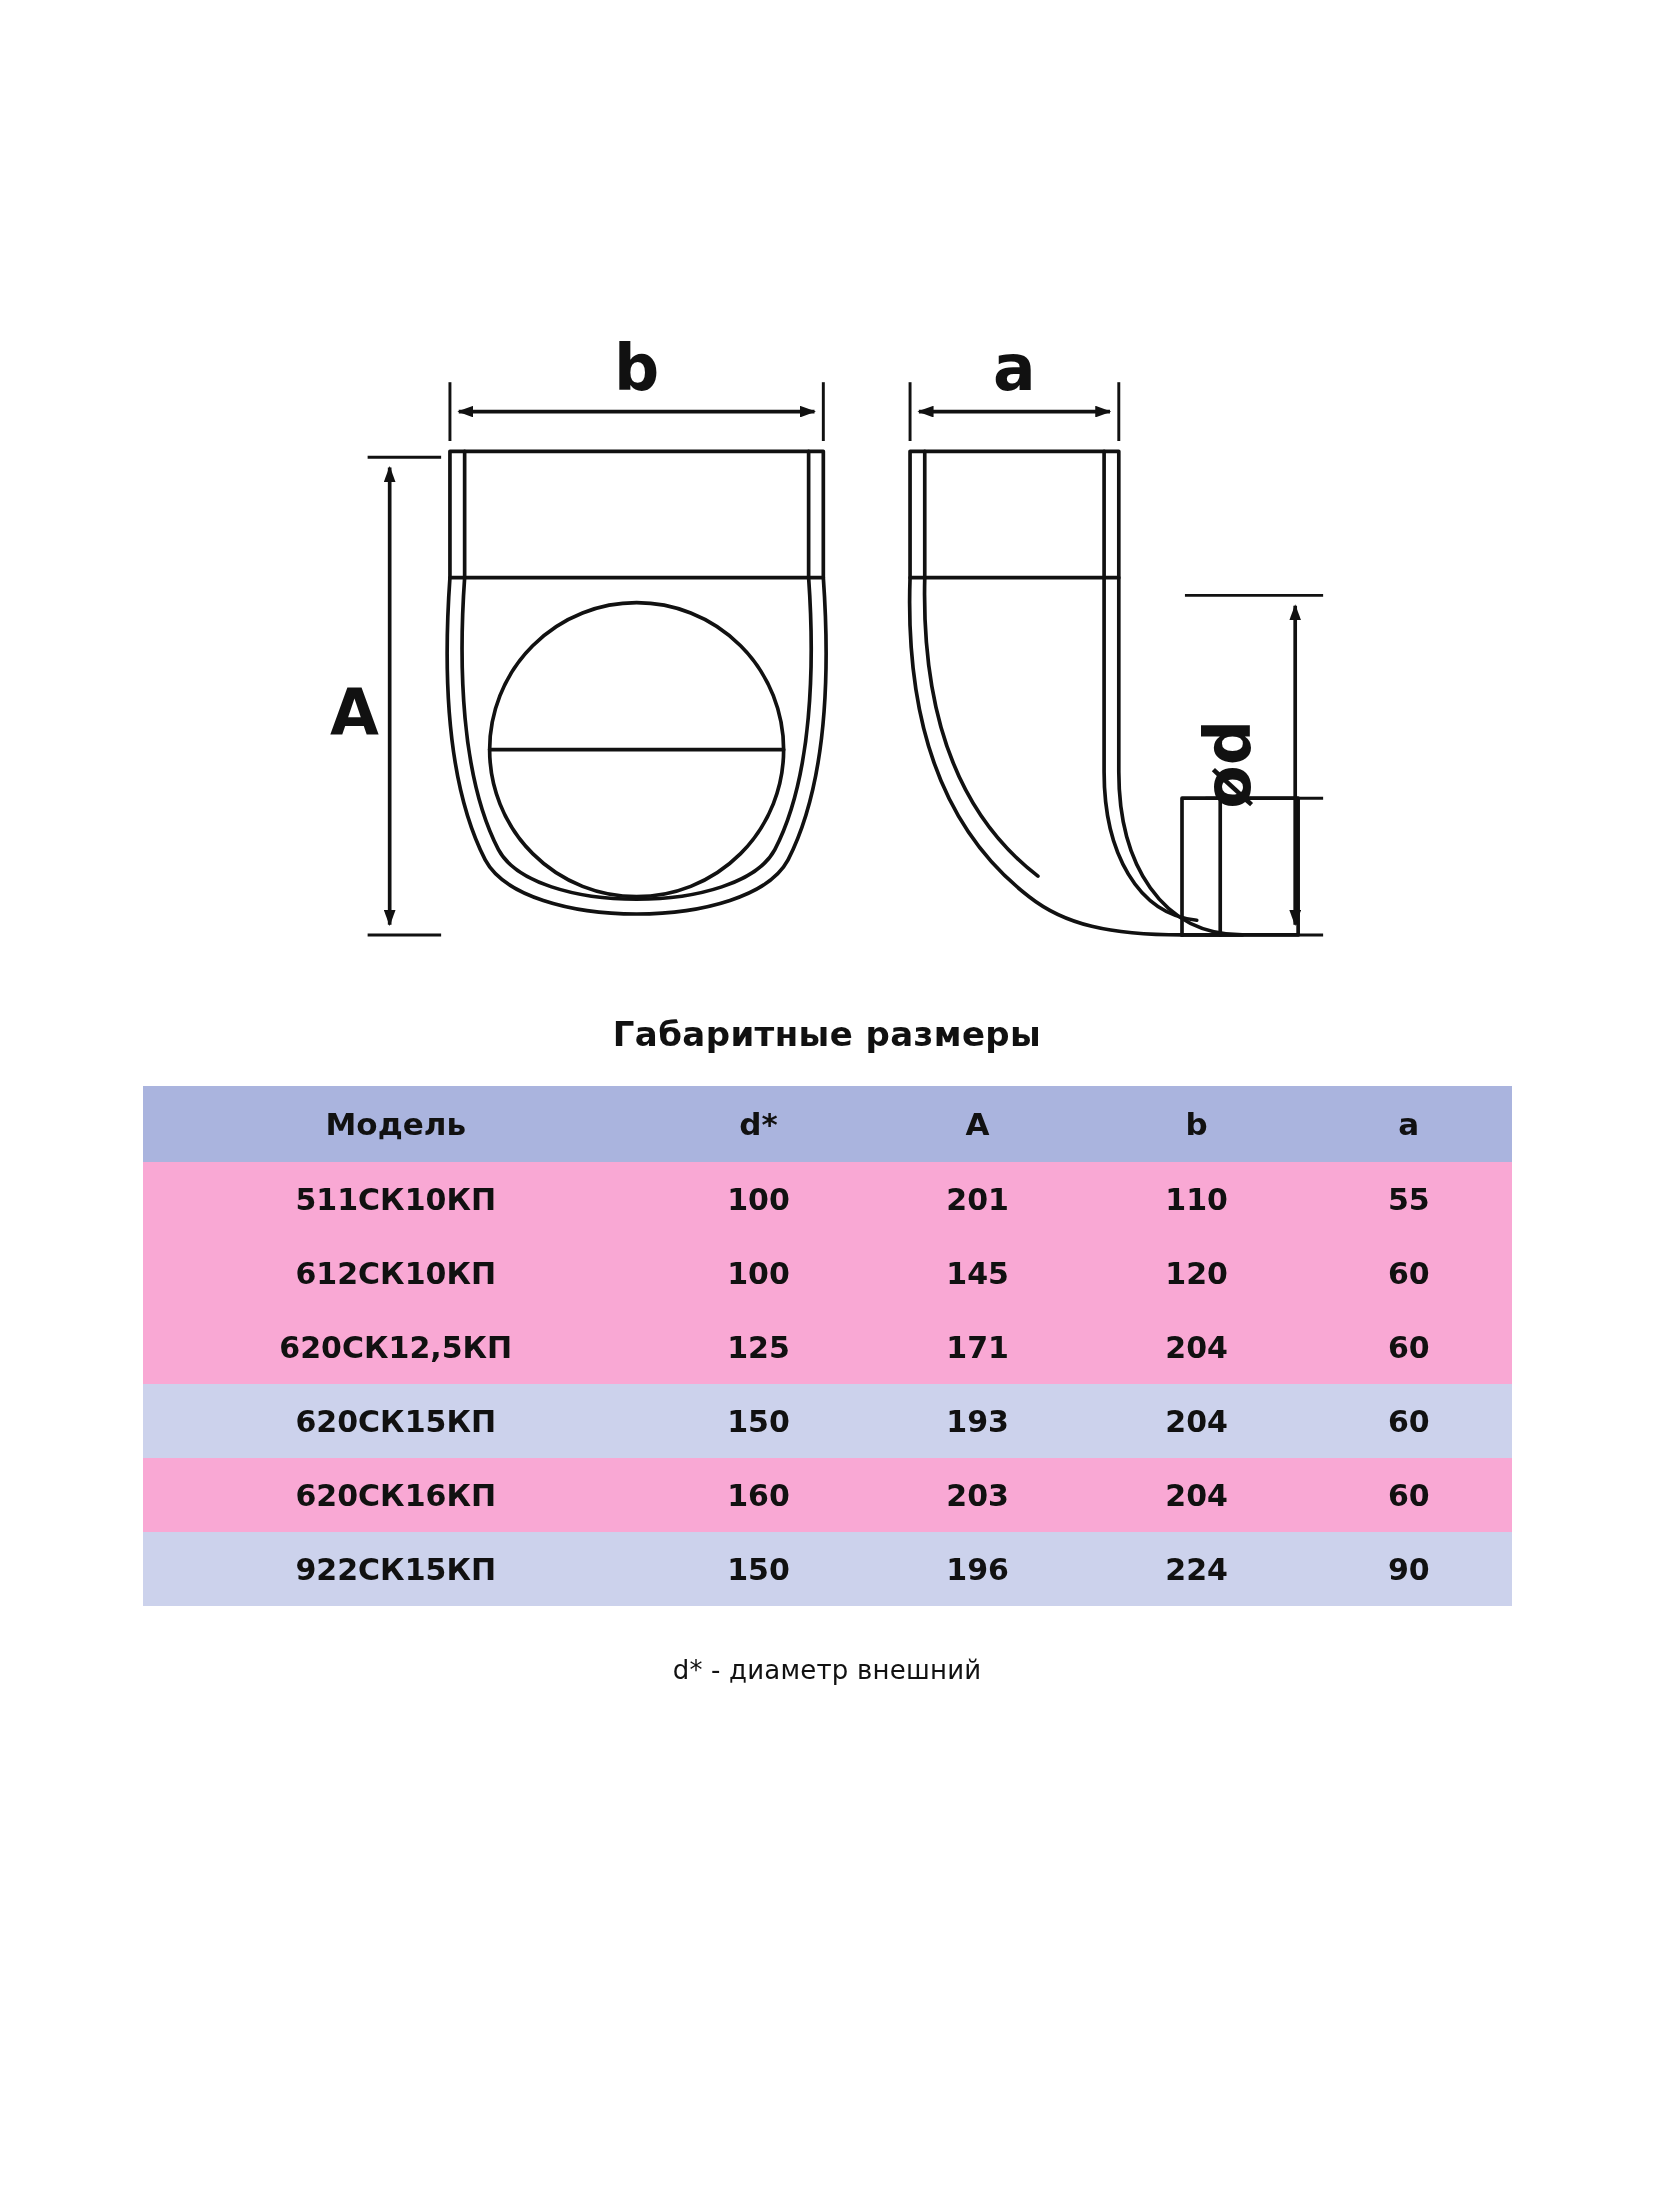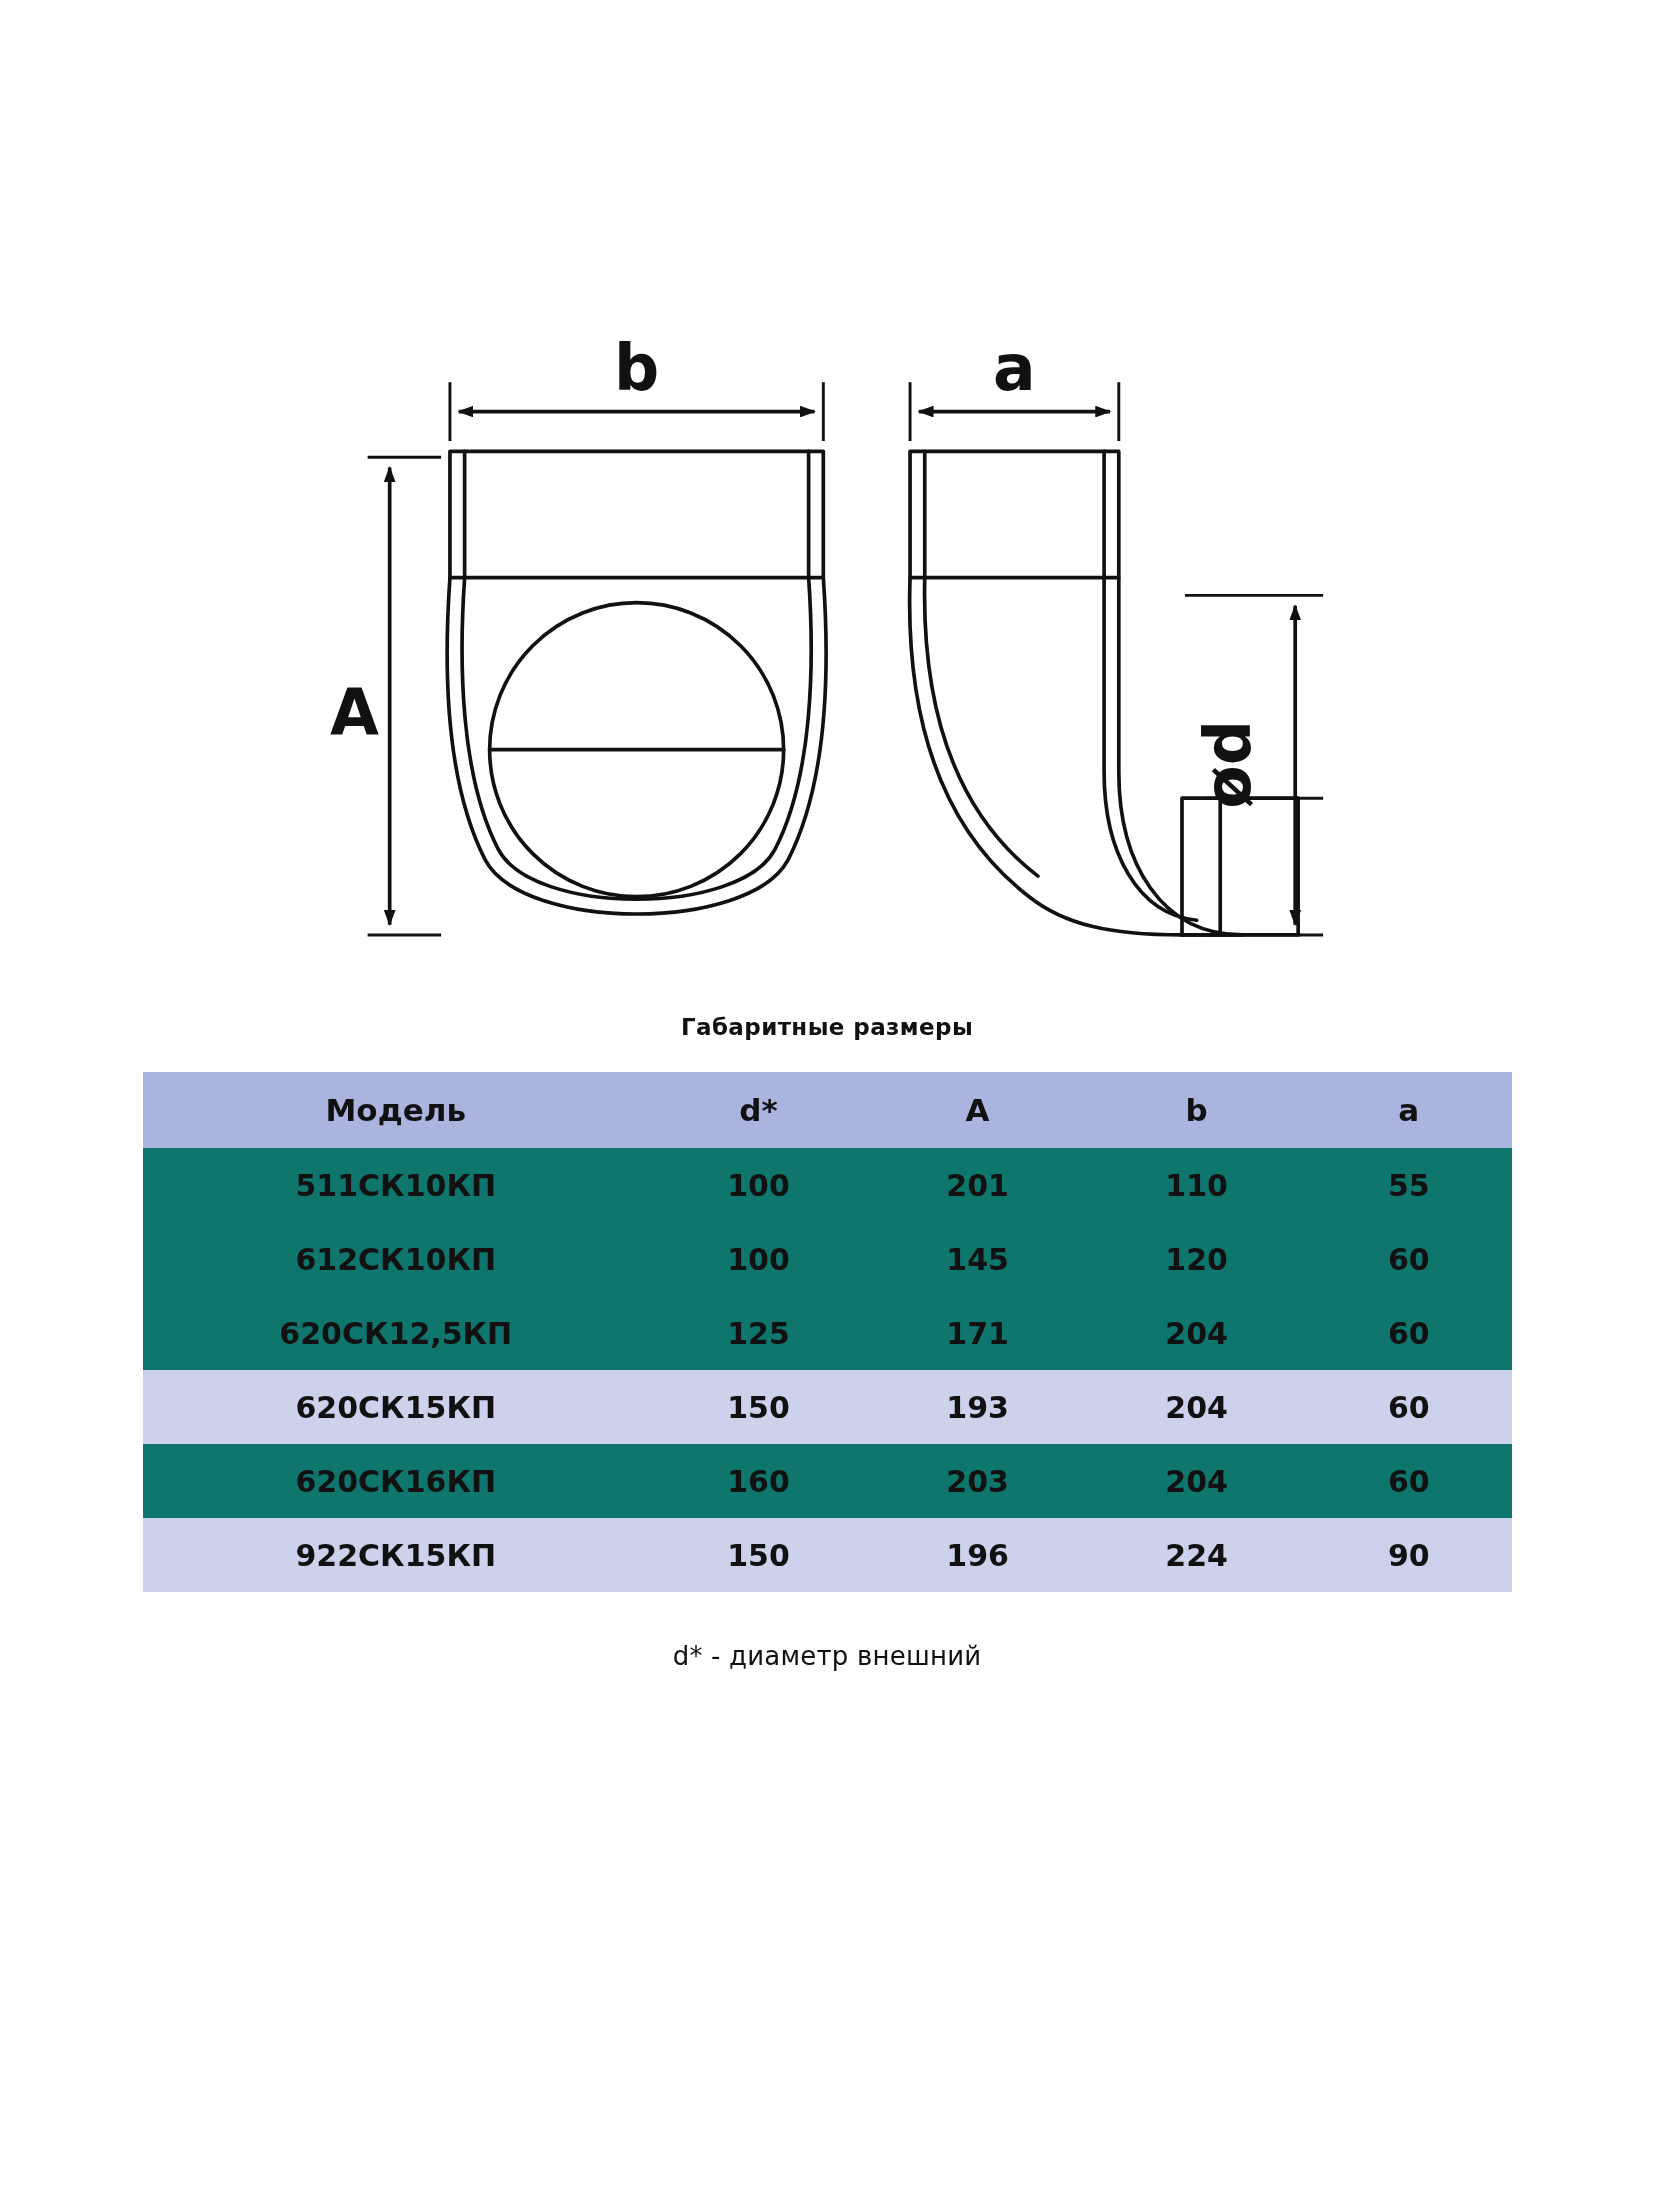--- a/index.html
+++ b/index.html
@@ -35,21 +35,21 @@
 
   
   #table-block {
     position: absolute;
     left: 0;
     top: 1014px;
     width: 1654px;
   }
   .section-title {
     text-align: center;
-    font-size: 23px;
+    font-size: 34px;
     font-weight: bold;
     letter-spacing: 0.4px;
     color: #111;
     margin: 0 0 32px 0;
   }
   table.dims {
     border-collapse: collapse;
     width: 1369px;
     margin: 13px auto;
     table-layout: fixed;
@@ -63,21 +63,21 @@
     color: #111;
     height: 74px;
     padding: 0;
   }
   table.dims thead th {
     background: #aab4de;
     height: 76px;
     font-size: 31px;
   }
   table.dims tbody tr.odd td {
-    background: #0f766e;
+    background: #f9a8d4;
   }
   table.dims tbody tr.even td {
     background: #ccd2ec;
   }
   col.c-model { width: 37%; }
   col.c-d     { width: 16%; }
   col.c-A     { width: 16%; }
   col.c-b     { width: 16%; }
   col.c-a     { width: 15%; }
 

